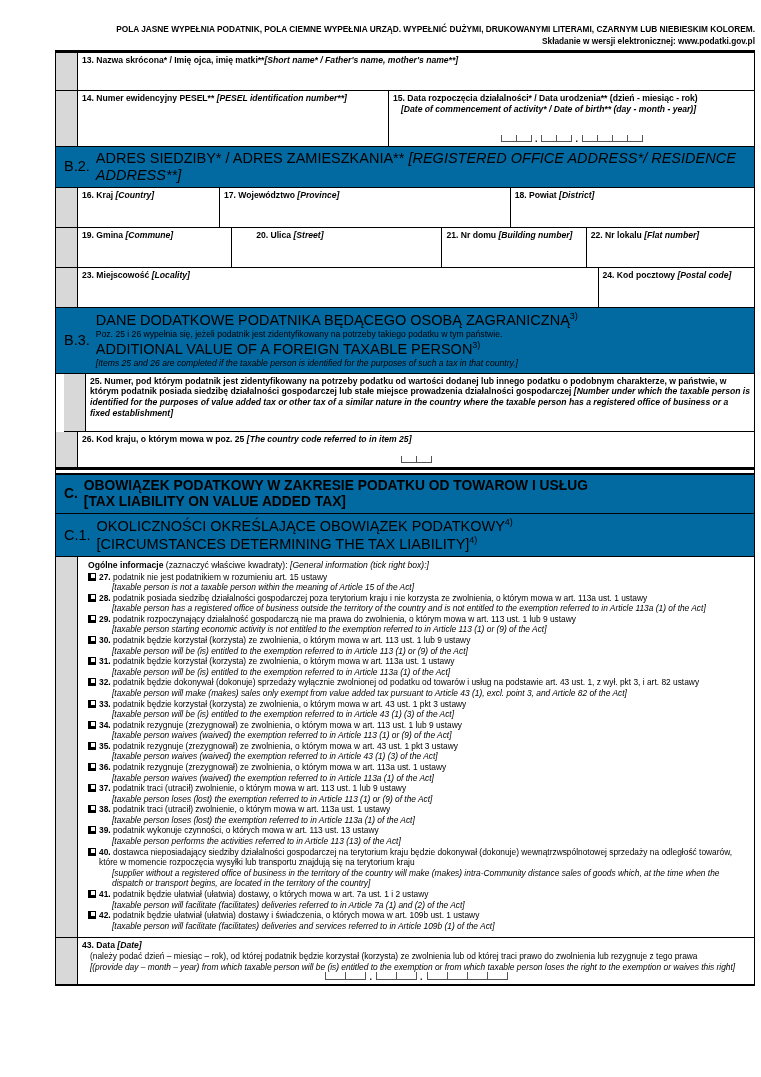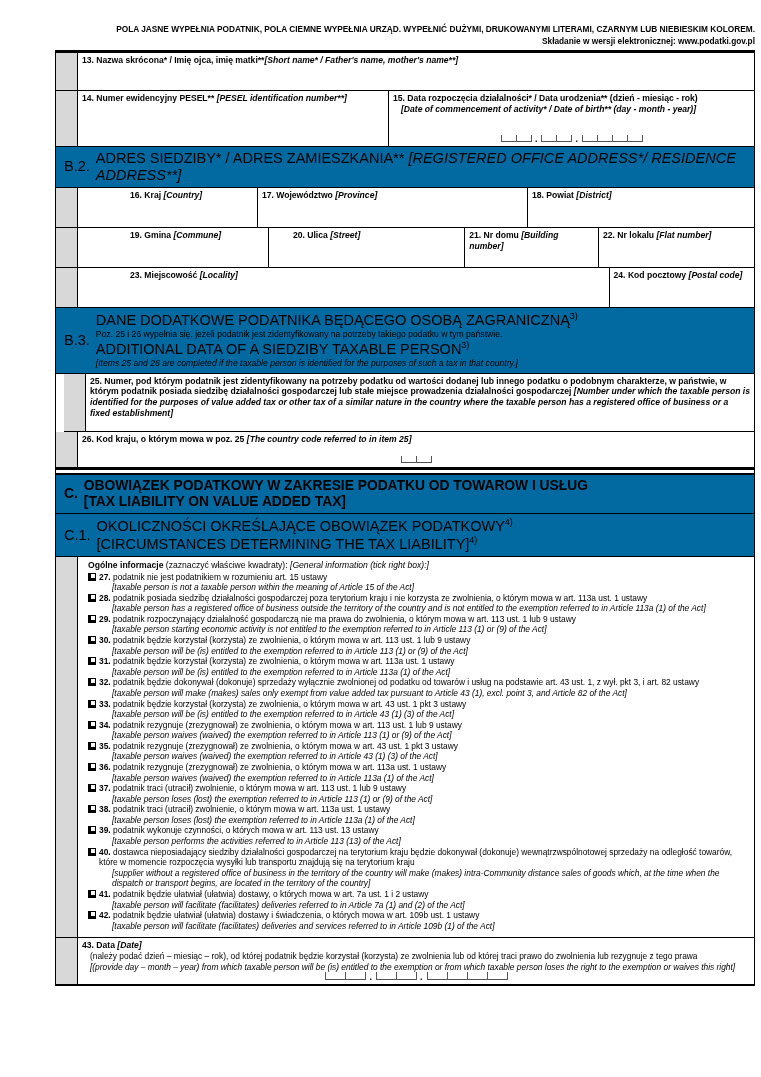--- a/index.html
+++ b/index.html
@@ -51,21 +51,21 @@
   .band .small.en { font-style: italic; }
   .band.bold .band-id, .band.bold .band-body { font-weight: bold; font-size: 13.8px; }
   sup { font-size: 9px; }
 
   
   .dbl-rule { height: 7px; border-top: 2.5px solid #000; border-bottom: 2.5px solid #000; background:#fff; }
 
   
   .r13 { min-height: 38px; }
   .r1415 { min-height: 56px; }
-  .raddr { min-height: 40px; gap: 48px; }
+  .raddr { min-height: 40px; }
   .r25 { min-height: 58px; margin-left: 8px; }
   .r26 { min-height: 36px; }
   .r43 { min-height: 44px; }
 
   
   .w46 { width: 46%; } .w54 { width: 54%; }
   .w21 { width: 21%; } .w43 { width: 43%; } .w36 { width: 36%; }
   .w235 { width: 23.5%; } .w29 { width: 29%; margin-left: 20px; } .w22 { width: 22%; } .w255 { width: 25.5%; }
   .w77 { width: 77%; } .w23 { width: 23%; }
   .w100 { width: 100%; }
@@ -194,21 +194,21 @@
         <div class="label"><span>24. Kod pocztowy</span> <span class="en">[Postal code]</span></div>
       </div>
     </div>
   </div>
 
   <div class="band">
     <span class="band-id">B.3.</span>
     <div>
       <div class="band-body"><span>DANE DODATKOWE PODATNIKA BĘDĄCEGO OSOBĄ ZAGRANICZNĄ</span><sup>3)</sup></div>
       <div class="small">Poz. 25 i 26 wypełnia się, jeżeli podatnik jest zidentyfikowany na potrzeby takiego podatku w tym państwie.</div>
-      <div class="band-body en"><span>ADDITIONAL DATA OF A SIEDZIBY TAXABLE PERSON</span><sup>3)</sup></div>
+      <div class="band-body en"><span>ADDITIONAL VALUE OF A FOREIGN TAXABLE PERSON</span><sup>3)</sup></div>
       <div class="small en">[Items 25 and 26 are completed if the taxable person is identified for the purposes of such a tax in that country.]</div>
     </div>
   </div>
 
   <div class="frow r25">
     <div class="strip"></div>
     <div class="cells">
       <div class="cell w100">
         <div class="label"><span>25. Numer, pod którym podatnik jest zidentyfikowany na potrzeby podatku od wartości dodanej lub innego podatku o podobnym charakterze, w państwie, w którym podatnik posiada siedzibę działalności gospodarczej lub stałe miejsce prowadzenia działalności gospodarczej </span><span class="en">[Number under which the taxable person is identified for the purposes of value added tax or other tax of a similar nature in the country where the taxable person has a registered office of business or a fixed establishment]</span></div>
       </div>

